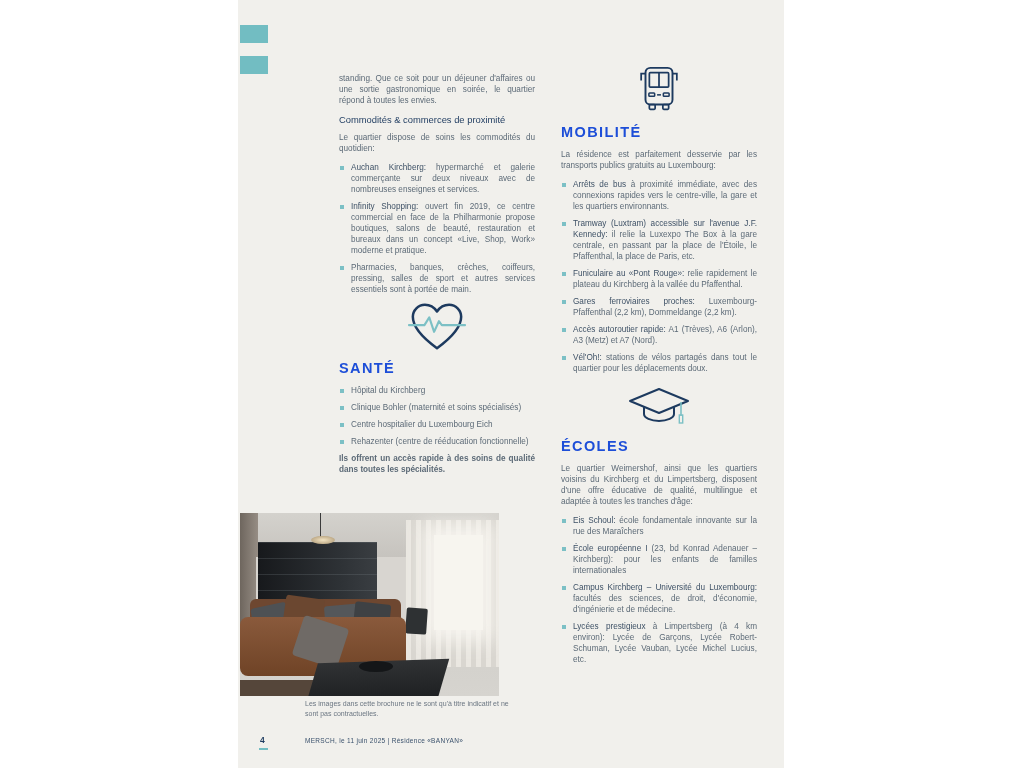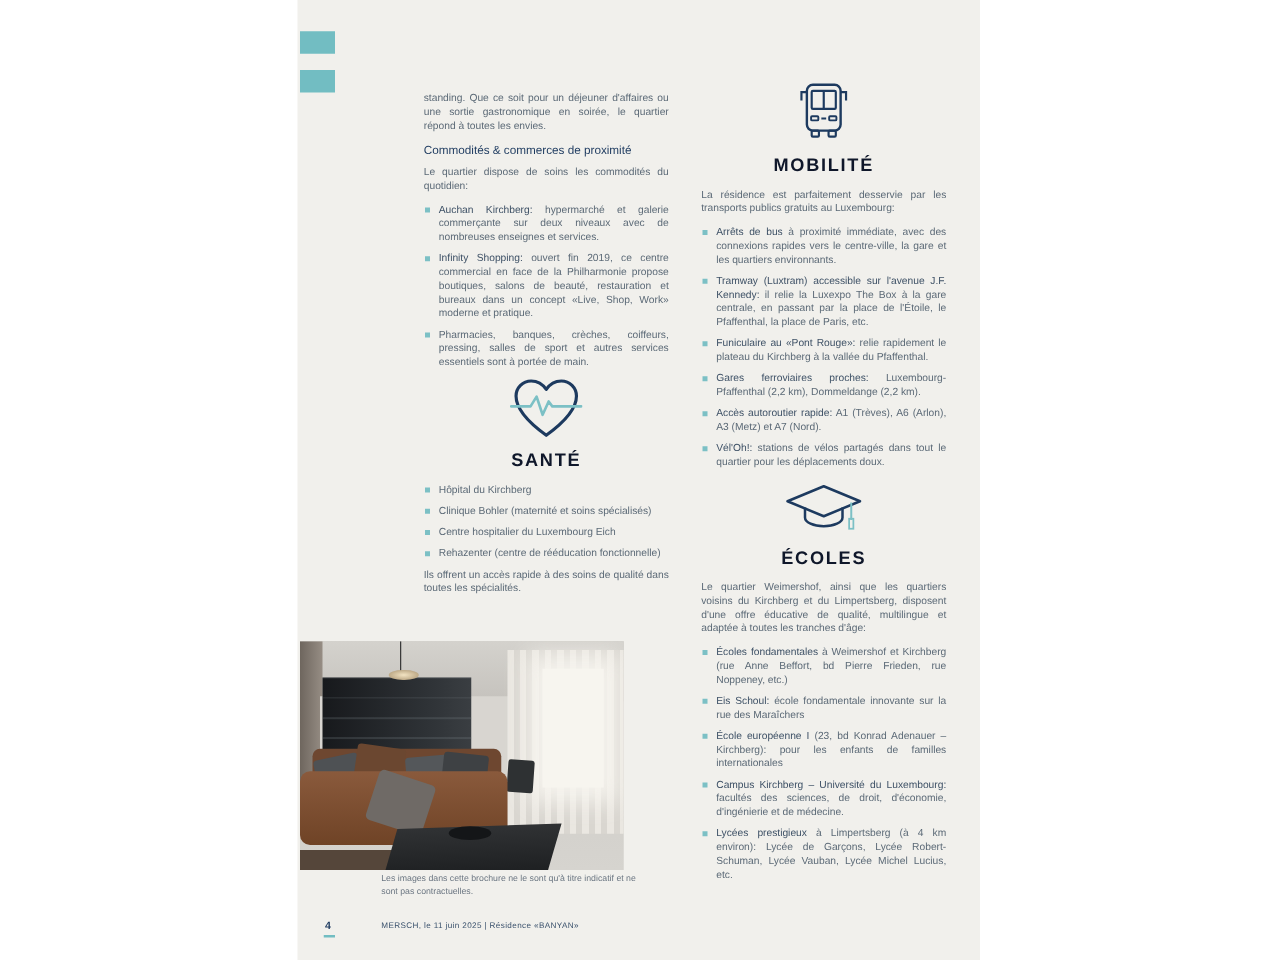--- a/index.html
+++ b/index.html
@@ -18,21 +18,21 @@
   .block{position:absolute;width:196px;margin-left:34px;}
 
   p.body{font-size:8.2px;line-height:11px;color:#5c6a77;text-align:justify;margin:0 0 6px;}
   .subhead{font-size:9.4px;line-height:12px;font-weight:normal;color:#1d3a5f;margin:8px 0 6px;}
   ul.blist{list-style:none;margin:8px 0 0;padding:0;}
   li.bullet{position:relative;padding-left:12px;font-size:8.2px;line-height:11px;color:#5c6a77;text-align:justify;margin:0 0 6px;}
   .sq-bullet{position:absolute;left:1px;top:4px;width:3.5px;height:3.5px;background:#7cc0c5;}
   b.lead{color:#3e5166;font-weight:normal;}
 
   .icon-wrap{text-align:center;margin:0 0 2px;}
-  .section-head{font-size:14.5px;font-weight:bold;color:#0f172a;letter-spacing:1.4px;text-align:center;margin:2px 0 9px;}
+  .section-head{font-size:14.5px;font-weight:bold;color:#1d4ed8;letter-spacing:1.4px;margin:2px 0 9px;}
 
   .photo{
     position:absolute;left:2px;top:513px;width:259px;height:183px;overflow:hidden;
     background:linear-gradient(#c9c7c2,#d6d4cf);
   }
   .photo div{position:absolute;}
   .ph-ceiling{top:0;left:0;right:0;height:26%;background:linear-gradient(#d4d2cd,#c5c2bd);}
   .ph-leftwall{top:0;left:0;width:7%;height:78%;background:linear-gradient(90deg,#6e665e,#968d84);}
   .ph-wall{top:24%;left:6%;right:34%;height:40%;background:#d8d5d0;}
   .ph-cab{
@@ -102,21 +102,21 @@
         <polyline points="1,25 17,25 22,17 27,32 32,21 35,25 59,25" fill="none" stroke="#7cc0c5" stroke-width="2.2" stroke-linecap="round" stroke-linejoin="round"></polyline>
       </svg>
     </div>
     <div class="section-head">SANTÉ</div>
     <ul class="blist">
       <li class="bullet"><span class="sq-bullet"></span><span>Hôpital du Kirchberg</span></li>
       <li class="bullet"><span class="sq-bullet"></span><span>Clinique Bohler (maternité et soins spécialisés)</span></li>
       <li class="bullet"><span class="sq-bullet"></span><span>Centre hospitalier du Luxembourg Eich</span></li>
       <li class="bullet"><span class="sq-bullet"></span><span>Rehazenter (centre de rééducation fonctionnelle)</span></li>
     </ul>
-    <p class="body" style="margin-top:4px;">Ils offrent un accès rapide à des soins de qualité dans toutes les spécialités.</p>
+    <p class="body" style="margin-top:4px;font-weight:bold;">Ils offrent un accès rapide à des soins de qualité dans toutes les spécialités.</p>
   </div>
 
   <div class="photo">
     <div class="ph-ceiling"></div>
     <div class="ph-leftwall"></div>
     <div class="ph-wall"></div>
     <div class="ph-cab"></div>
     <div class="ph-curtain"></div>
     <div class="ph-light"></div>
     <div class="ph-pendant-line"></div>
@@ -188,24 +188,20 @@
         <path d="M17 20 v8 a15 7 0 0 0 30 0 v-8" fill="none" stroke="#1d3a5f" stroke-width="2"></path>
         <line x1="54" y1="16" x2="54" y2="30" stroke="#7cc0c5" stroke-width="1.6"></line>
         <rect x="52.3" y="29" width="3.4" height="8" fill="none" stroke="#7cc0c5" stroke-width="1.4"></rect>
       </svg>
     </div>
     <div class="section-head">ÉCOLES</div>
     <p class="body">Le quartier Weimershof, ainsi que les quartiers voisins du Kirchberg et du Limpertsberg, disposent d'une offre éducative de qualité, multilingue et adaptée à toutes les tranches d'âge:</p>
     <ul class="blist">
       <li class="bullet">
         <span class="sq-bullet"></span>
-        <b class="lead">Écoles fondamentales</b><span> à Weimershof et Kirchberg (rue Anne Beffort, bd Pierre Frieden, rue Noppeney, etc.)</span>
-      </li>
-      <li class="bullet">
-        <span class="sq-bullet"></span>
         <b class="lead">Eis Schoul:</b><span> école fondamentale innovante sur la rue des Maraîchers</span>
       </li>
       <li class="bullet">
         <span class="sq-bullet"></span>
         <b class="lead">École européenne I</b><span> (23, bd Konrad Adenauer – Kirchberg): pour les enfants de familles internationales</span>
       </li>
       <li class="bullet">
         <span class="sq-bullet"></span>
         <b class="lead">Campus Kirchberg – Université du Luxembourg:</b><span> facultés des sciences, de droit, d'économie, d'ingénierie et de médecine.</span>
       </li>

